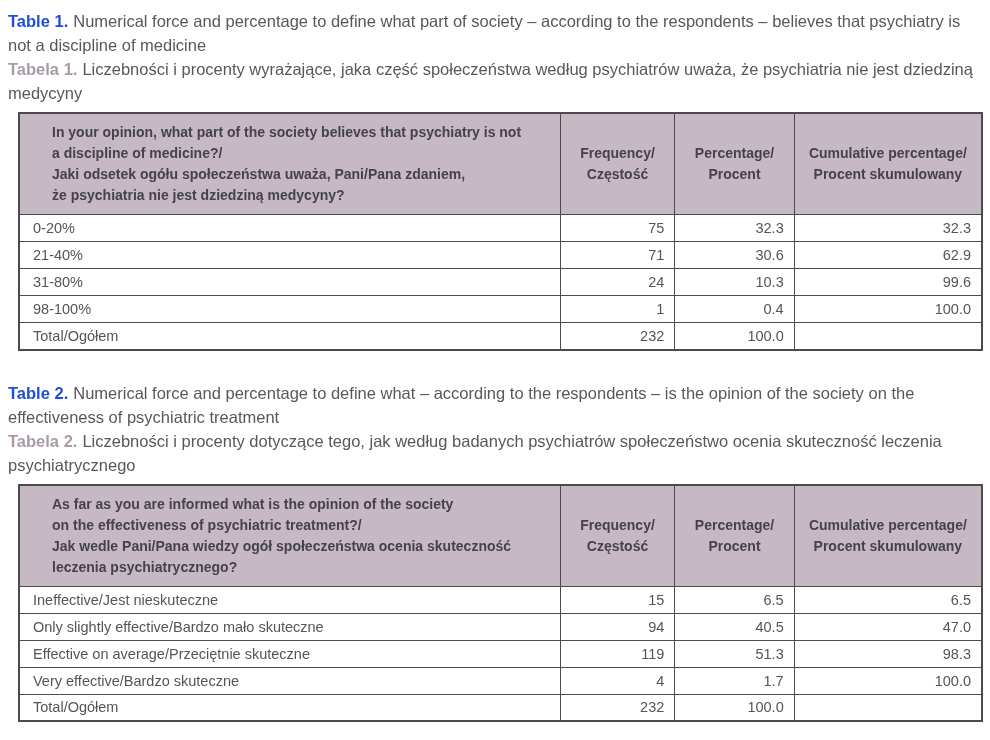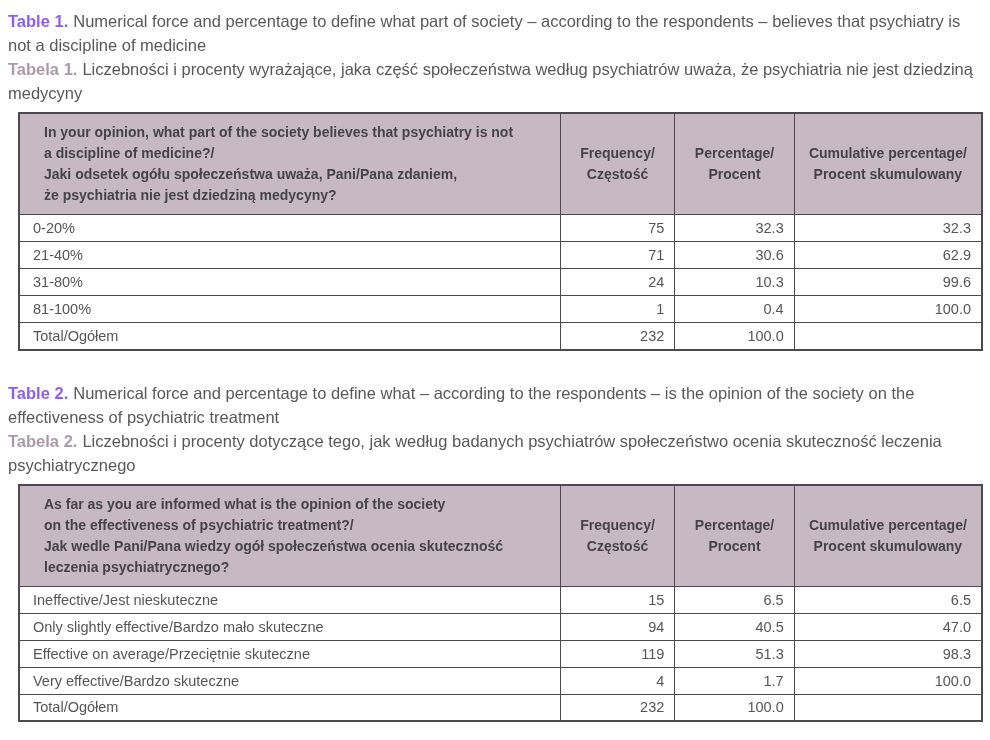--- a/index.html
+++ b/index.html
@@ -21,21 +21,21 @@
   .caption {
     font-size: 16.5px;
     line-height: 24px;
     color: #58575a;
     margin: 0 0 7px 0;
   }
   .caption .label {
     font-weight: bold;
     margin-right: 5px;
   }
-  .caption .label-en { color: #8b5cf6; }
+  .caption .label-en { color: #1d4ed8; }
   .caption .label-pl { color: #a99aa6; font-weight: bold; }
   table.data-table {
     border-collapse: collapse;
     margin-left: 10px;
     width: 965px;
     table-layout: fixed;
     border: 2px solid #4c4a4e;
   }
   table.data-table th,
   table.data-table td {
@@ -46,21 +46,21 @@
     background: #c6b9c4;
     color: #454349;
     font-weight: bold;
     font-size: 14px;
     line-height: 21px;
     white-space: pre-line;
     vertical-align: middle;
   }
   th.question-cell {
     text-align: left;
-    padding: 8px 24px;
+    padding: 8px 32px;
     height: 88px;
   }
   th.num-head {
     text-align: center;
     padding: 16px 6px;
   }
   td {
     font-size: 14.5px;
     color: #555457;
     height: 27px;
@@ -122,21 +122,21 @@
           <td class="num-cell">30.6</td>
           <td class="num-cell">62.9</td>
         </tr>
         <tr>
           <td class="label-cell">31-80%</td>
           <td class="num-cell">24</td>
           <td class="num-cell">10.3</td>
           <td class="num-cell">99.6</td>
         </tr>
         <tr>
-          <td class="label-cell">81-100%</td>
+          <td class="label-cell">98-100%</td>
           <td class="num-cell">1</td>
           <td class="num-cell">0.4</td>
           <td class="num-cell">100.0</td>
         </tr>
         <tr>
           <td class="label-cell">Total/Ogółem</td>
           <td class="num-cell">232</td>
           <td class="num-cell">100.0</td>
           <td class="num-cell"></td>
         </tr>

